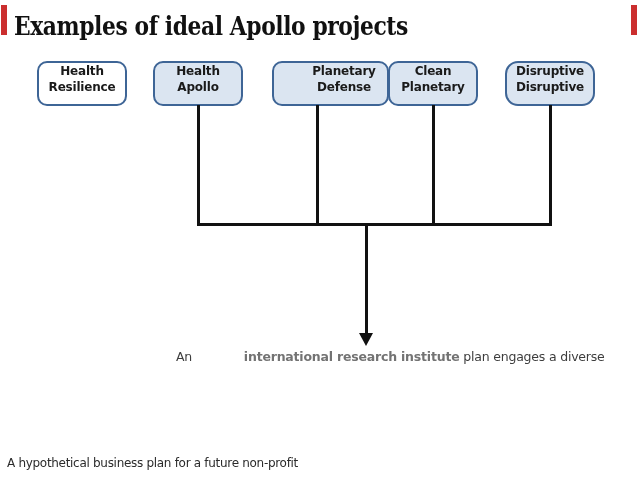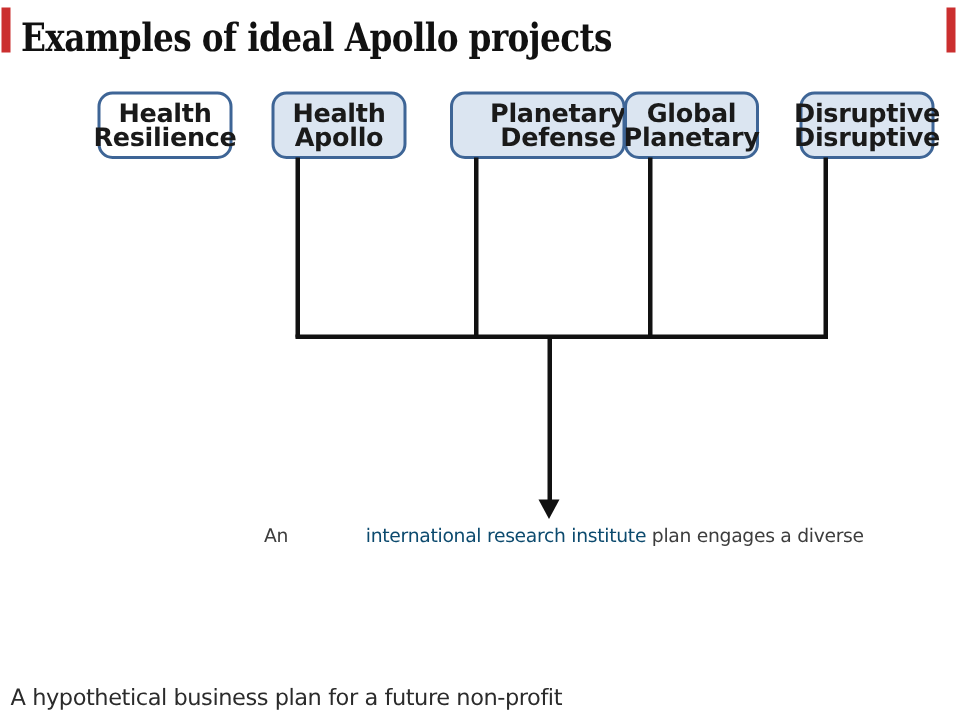--- a/index.html
+++ b/index.html
@@ -32,33 +32,32 @@
   }
 
   
   .box{
     position:absolute;top:61px;
     width:86px;height:41px;
     background:#dbe5f1;
     border:2.5px solid #3e6596;
     border-radius:10px;
     display:flex;flex-direction:column;
-    align-items:center;justify-content:center;
+    align-items:center;
     text-align:center;
-    font-weight:bold;font-size:17px;line-height:16px;
+    font-weight:bold;font-size:12px;line-height:16px;
     color:#1a1a1a;
     letter-spacing:-0.2px;
-    margin-left:28px;
   }
   .box--white{background:#ffffff;}
   .box-health{left:37px;}
   .box-clean{left:153px;}
   .box-planetary{left:272px;padding-left:27px;}
   .box-global{left:388px;}
-  .box-disruptive{left:505px;}
+  .box-disruptive{left:505px;border-radius:13px;}
 
   
   .vline,.hline,.drop{position:absolute;background:#111111;}
   .vline{width:3px;top:105px;height:120px;}
   .vline.v1{left:197px;}
   .vline.v2{left:316px;}
   .vline.v3{left:432px;}
   .vline.v4{left:549px;}
   .hline{left:197px;top:223px;width:355px;height:3px;}
   .drop{left:365px;top:224px;width:3px;height:110px;}
@@ -72,27 +71,27 @@
 
   
   .description{
     position:absolute;left:176px;top:347px;
     font-size:12.5px;line-height:20px;
     letter-spacing:-0.2px;
     color:#3d3d3d;
   }
   .description .line{white-space:nowrap;}
   .description .highlight{
-    color:#0c4a6e;font-weight:normal;padding-left:48px;
+    color:#737373;font-weight:bold;padding-left:48px;
   }
 
   
   .footer{
     position:absolute;left:7px;top:456px;
-    font-size:15px;letter-spacing:-0.3px;
+    font-size:12px;letter-spacing:-0.3px;
     color:#2b2b2b;
     white-space:nowrap;
   }
 </style>
 </head>
 <body>
 
 <div class="edge-marker left"></div>
 <div class="edge-marker right"></div>
 
@@ -104,21 +103,21 @@
 </div>
 <div class="box box-clean">
   <span>Health</span>
   <span>Apollo</span>
 </div>
 <div class="box box-planetary">
   <span>Planetary</span>
   <span>Defense</span>
 </div>
 <div class="box box-global">
-  <span>Global</span>
+  <span>Clean</span>
   <span>Planetary</span>
 </div>
 <div class="box box-disruptive">
   <span>Disruptive</span>
   <span>Disruptive</span>
 </div>
 
 <div class="vline v1"></div>
 <div class="vline v2"></div>
 <div class="vline v3"></div>

